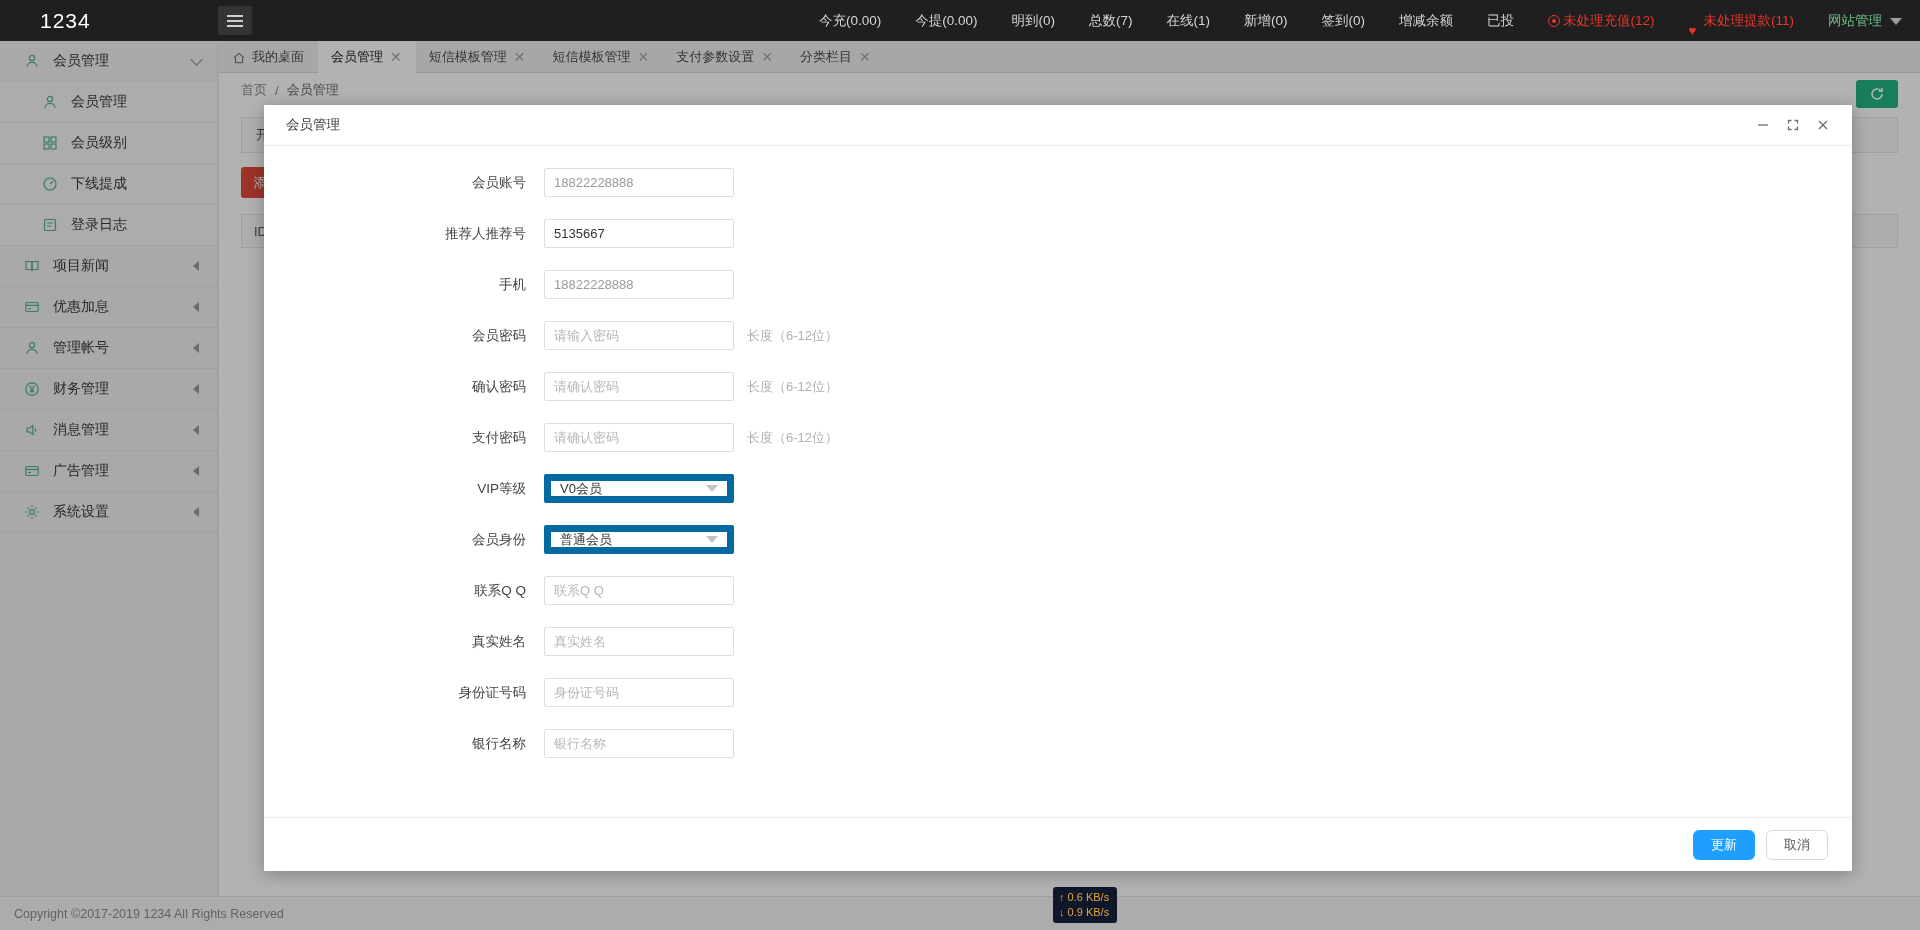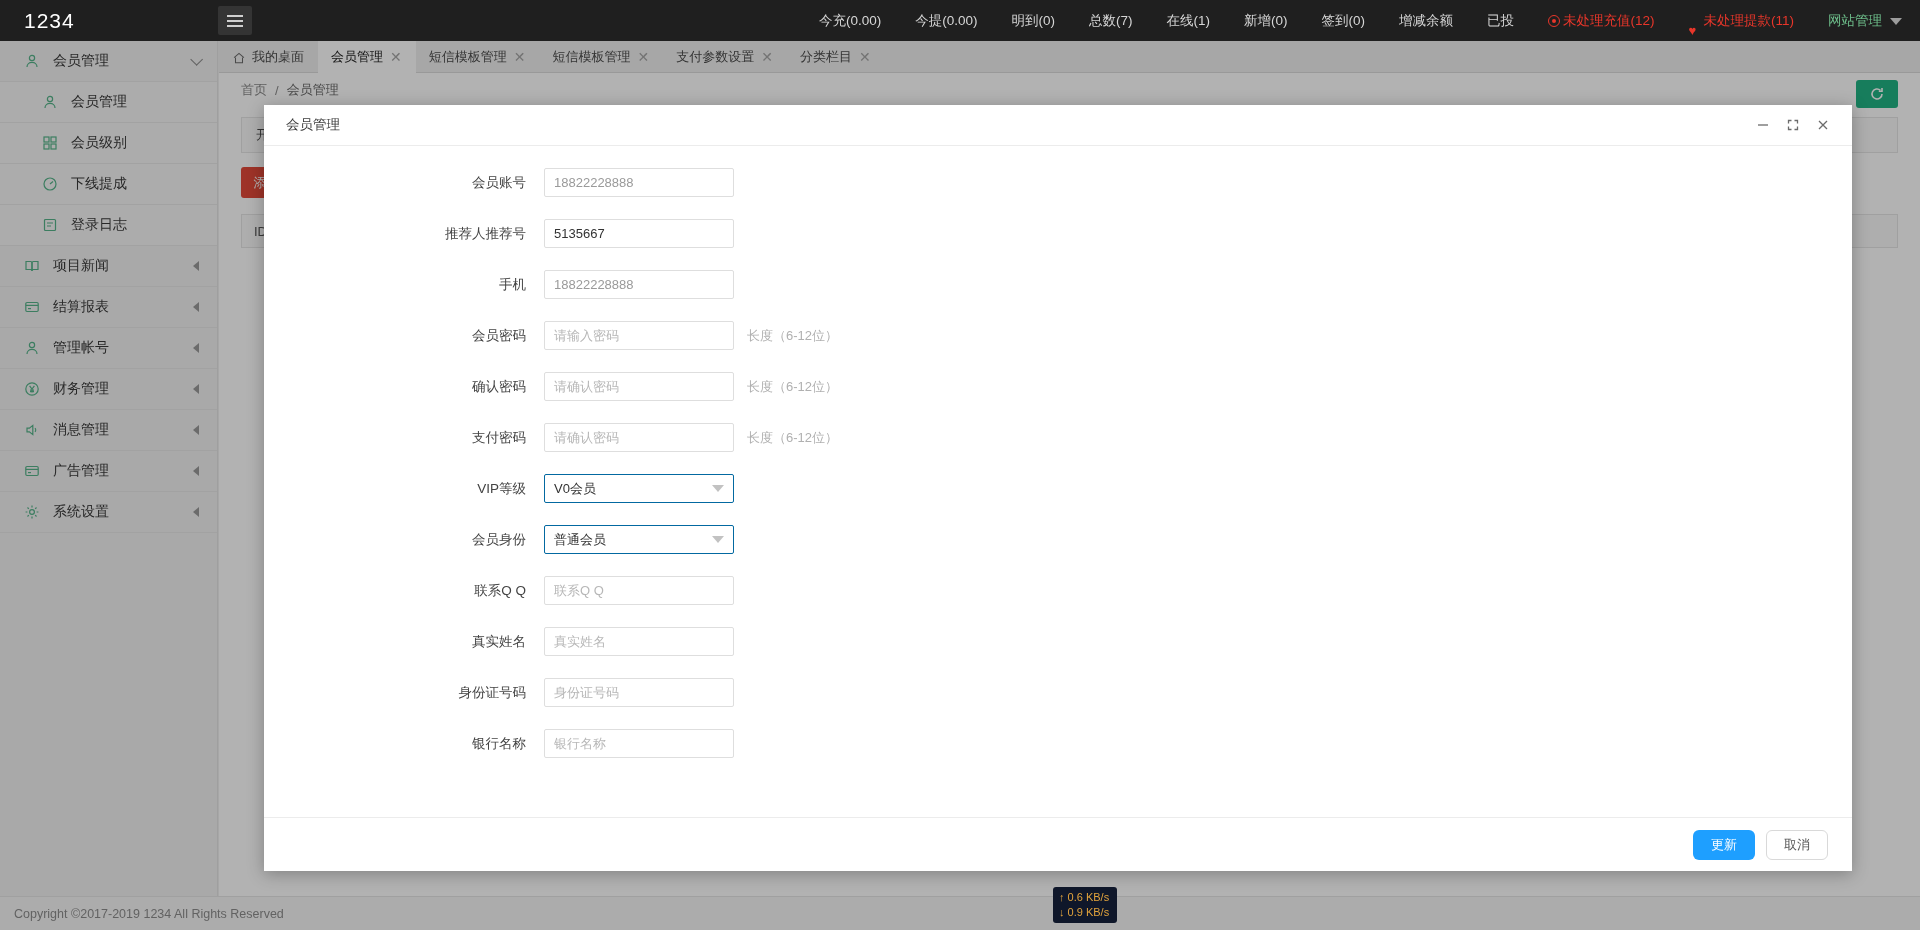--- a/index.html
+++ b/index.html
@@ -12,21 +12,21 @@
   }
   #app { position: relative; width: 1920px; height: 930px; }
 
   
   .topbar {
     position: absolute; top: 0; left: 0; width: 1920px; height: 41px;
     background: #1f1f1f; color: #d8d8d8;
     display: flex; align-items: center;
   }
   .logo {
-    width: 218px; padding-left: 24px;
+    width: 218px; padding-left: 40px;
     font-size: 21px; color: #ffffff; letter-spacing: 1px;
     font-weight: 400;
   }
   .hamburger {
     width: 34px; height: 29px; background: #343434;
     display: flex; flex-direction: column; justify-content: center;
     align-items: center; gap: 3px; cursor: pointer; border-radius: 2px;
   }
   .hamburger i { display:block; width: 16px; height: 2px; background: #cfcfcf; }
   .topnav {
@@ -196,21 +196,21 @@
   }
   .fctl {
     width: 190px; height: 29px; border: 1px solid #dedede; background: #fff;
     font-size: 13px; color: #333; padding: 0 9px; border-radius: 2px;
     outline: none; font-family: "Liberation Sans", sans-serif;
   }
   .fctl::placeholder { color: #b7b7b7; }
   .fctl.muted { color: #9a9a9a; }
   .fhint { margin-left: 13px; font-size: 13px; color: #b0b0b0; }
   .fsel {
-    width: 190px; height: 29px; border: 1px solid #0369a1; background: #fff;
+    width: 190px; height: 29px; border: 7px solid #0369a1; background: #fff;
     font-size: 13px; color: #333; padding: 0 9px; border-radius: 2px;
     display: flex; align-items: center; cursor: pointer; position: relative;
   }
   .fsel .tri {
     position: absolute; right: 9px; width: 0; height: 0;
     border-left: 6px solid transparent; border-right: 6px solid transparent;
     border-top: 7px solid #c2c2c2;
   }
   .modal-foot {
     height: 54px; border-top: 1px solid #ececec; display: flex;
@@ -313,21 +313,21 @@
         <span class="arrow-r"></span>
       </div>
       <div class="side-item">
         <span class="side-ico">
           <svg width="16" height="16" viewBox="0 0 16 16" fill="none" stroke="currentColor" stroke-width="1.2">
             <rect x="1.8" y="3.5" width="12.4" height="9" rx="1.2"></rect>
             <path d="M1.8 6.4h12.4"></path>
             <path d="M4 9.6h3"></path>
           </svg>
         </span>
-        <span class="side-label">结算报表</span>
+        <span class="side-label">优惠加息</span>
         <span class="arrow-r"></span>
       </div>
       <div class="side-item">
         <span class="side-ico">
           <svg width="16" height="16" viewBox="0 0 16 16" fill="none" stroke="currentColor" stroke-width="1.2">
             <circle cx="8" cy="5" r="2.6"></circle>
             <path d="M3 14c0-2.8 2.2-4.6 5-4.6s5 1.8 5 4.6"></path>
           </svg>
         </span>
         <span class="side-label">管理帐号</span>

